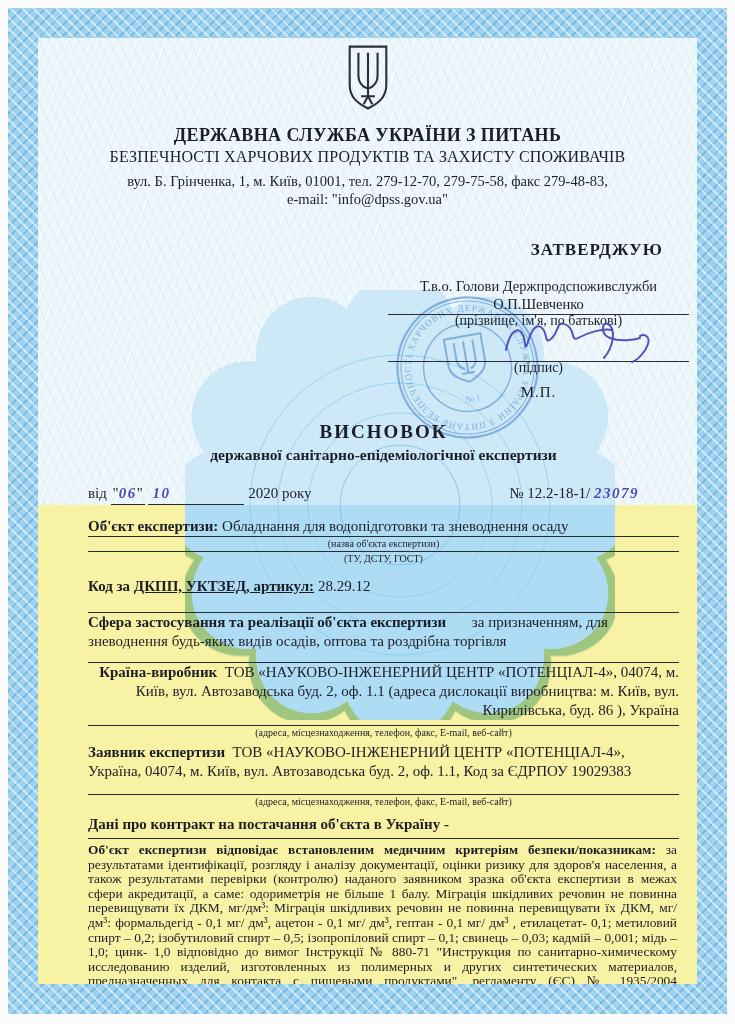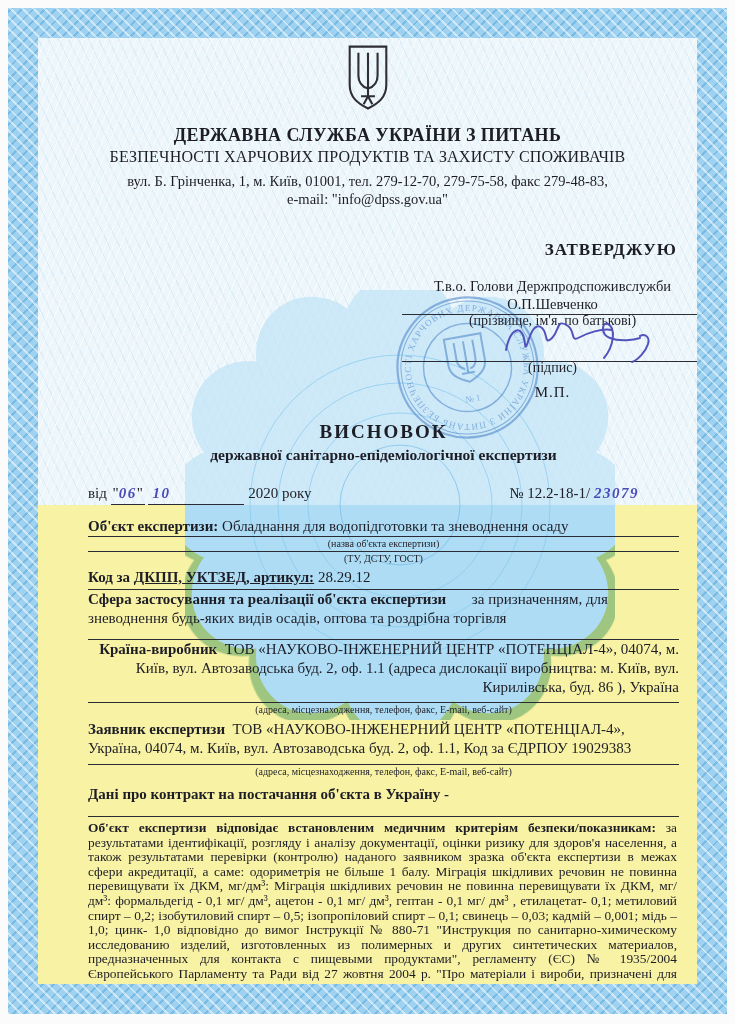--- a/index.html
+++ b/index.html
@@ -31,21 +31,21 @@
   .rosette-wrap-top{position:absolute;left:0;top:0;right:0;height:467px;overflow:hidden;z-index:0;}
   .rosette{position:absolute;left:147px;top:252px;}
   .rosette-in-yellow{position:absolute;left:147px;top:-215px;}
   .text-layer{position:absolute;inset:0;z-index:3;padding:0 18px 0 50px;box-sizing:border-box;}
   .hdr{text-align:center;margin:0 -18px 0 -50px;}
   .emblem{margin-top:6px;}
   .agency-1{font-weight:bold;font-size:18px;letter-spacing:.4px;line-height:22px;margin-top:8px;}
   .agency-2{font-weight:normal;font-size:16px;letter-spacing:.2px;line-height:22px;}
   .agency-addr{font-size:14.5px;line-height:18px;margin-top:4px;}
   .agency-mail{font-size:14.5px;line-height:18px;}
-  .approval{position:absolute;left:364px;top:202px;width:301px;z-index:4;font-size:14.5px;}
+  .approval{position:absolute;left:350px;top:202px;width:301px;z-index:4;font-size:14.5px;}
   .apv-title{font-weight:bold;font-size:17px;letter-spacing:1px;text-align:right;padding-right:26px;margin-bottom:17px;}
   .apv-pos{text-align:center;line-height:18px;}
   .apv-name{text-align:center;line-height:18px;border-bottom:1px solid #2b2b33;padding-bottom:1px;}
   .apv-cap{font-size:14px;text-align:center;line-height:12px;color:#24242c;}
   .sig-zone{height:34px;border-bottom:1px solid #2b2b33;position:relative;}
   .apv-mp{text-align:center;margin-top:10px;font-size:15px;letter-spacing:1px;}
   .stamp{position:absolute;left:352px;top:252px;z-index:2;opacity:.58;transform:rotate(-10deg);}
   .signature{position:absolute;left:462px;top:276px;z-index:5;}
   .vis-title{margin-top:212px;text-align:center;}
   .vis-main{font-weight:bold;font-size:19px;letter-spacing:2px;line-height:24px;}
@@ -213,44 +213,44 @@
 
       <div class="row u" style="margin-top:12px;">
         <b>Об'єкт експертизи:</b>
         <span>Обладнання для водопідготовки та зневоднення осаду</span>
       </div>
       <div class="cap">(назва об'єкта експертизи)</div>
 
       <div class="u" style="height:1px;"></div>
       <div class="cap">(ТУ, ДСТУ, ГОСТ)</div>
 
-      <div class="row u" style="margin-top:3px;padding-bottom:2px;">
+      <div class="row u" style="margin-top:12px;padding-bottom:16px;">
         <b>Код за</b>
         <b class="lblu">ДКПП, УКТЗЕД, артикул:</b>
         <span>28.29.12</span>
       </div>
 
       <div class="row u" style="padding-bottom:11px;">
         <b>Сфера застосування та реалізації об'єкта експертизи</b><span class="gap20"></span>
         <span>за призначенням, для зневоднення будь-яких видів осадів, оптова та роздрібна торгівля</span>
       </div>
 
       <div class="row u" style="padding-bottom:5px;text-align:right;">
         <b>Країна-виробник</b>&nbsp;
         <span>ТОВ «НАУКОВО-ІНЖЕНЕРНИЙ ЦЕНТР «ПОТЕНЦІАЛ-4», 04074, м. Київ, вул. Автозаводська буд. 2, оф. 1.1 (адреса дислокації виробництва: м. Київ, вул. Кирилівська, буд. 86 ), Україна</span>
       </div>
       <div class="cap">(адреса, місцезнаходження, телефон, факс, E-mail, веб-сайт)</div>
 
-      <div class="row u" style="margin-top:4px;padding-bottom:6px;">
+      <div class="row u" style="margin-top:4px;padding-bottom:13px;">
         <b>Заявник експертизи</b>&nbsp;
         <span>ТОВ «НАУКОВО-ІНЖЕНЕРНИЙ ЦЕНТР «ПОТЕНЦІАЛ-4», Україна, 04074, м. Київ, вул. Автозаводська буд. 2, оф. 1.1, Код за ЄДРПОУ 19029383</span>
       </div>
       <div class="cap">(адреса, місцезнаходження, телефон, факс, E-mail, веб-сайт)</div>
 
-      <div class="row u" style="margin-top:7px;padding-bottom:12px;">
+      <div class="row u" style="margin-top:7px;padding-bottom:4px;">
         <b>Дані про контракт на постачання об'єкта в Україну -</b>
       </div>
 
       <div class="para">
         <b>Об'єкт експертизи відповідає встановленим медичним критеріям безпеки/показникам:</b>
         <span>за результатами ідентифікації, розгляду і аналізу документації, оцінки ризику для здоров'я населення, а також результатами перевірки (контролю) наданого заявником зразка об'єкта експертизи в межах сфери акредитації, а саме: одориметрія не більше 1 балу. Міграція шкідливих речовин не повинна перевищувати їх ДКМ, мг/дм³: Міграція шкідливих речовин не повинна перевищувати їх ДКМ, мг/дм³: формальдегід - 0,1 мг/ дм³, ацетон - 0,1 мг/ дм³, гептан - 0,1 мг/ дм³ , етилацетат- 0,1; метиловий спирт – 0,2; ізобутиловий спирт – 0,5; ізопропіловий спирт – 0,1; свинець – 0,03; кадмій – 0,001; мідь –1,0; цинк- 1,0 відповідно до вимог Інструкції № 880-71 "Инструкция по санитарно-химическому исследованию изделий, изготовленных из полимерных и других синтетических материалов, предназначенных для контакта с пищевыми продуктами", регламенту (ЄС) № 1935/2004 Європейського Парламенту та Ради від 27 жовтня 2004 р. "Про матеріали і вироби, призначені для контакту з харчовими продуктами", ДСП 2.2.4-003-98 "Гігієнічна оцінка водоочисних пристроїв, призначених для застосування у практиці питного водопостачання", МУ</span>
       </div>
 
     </div>
   </div>

